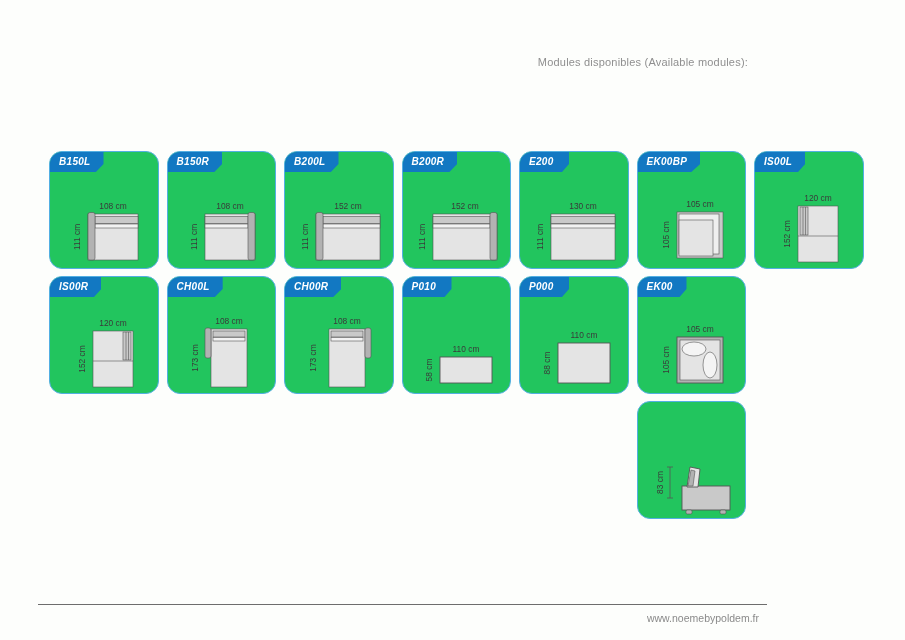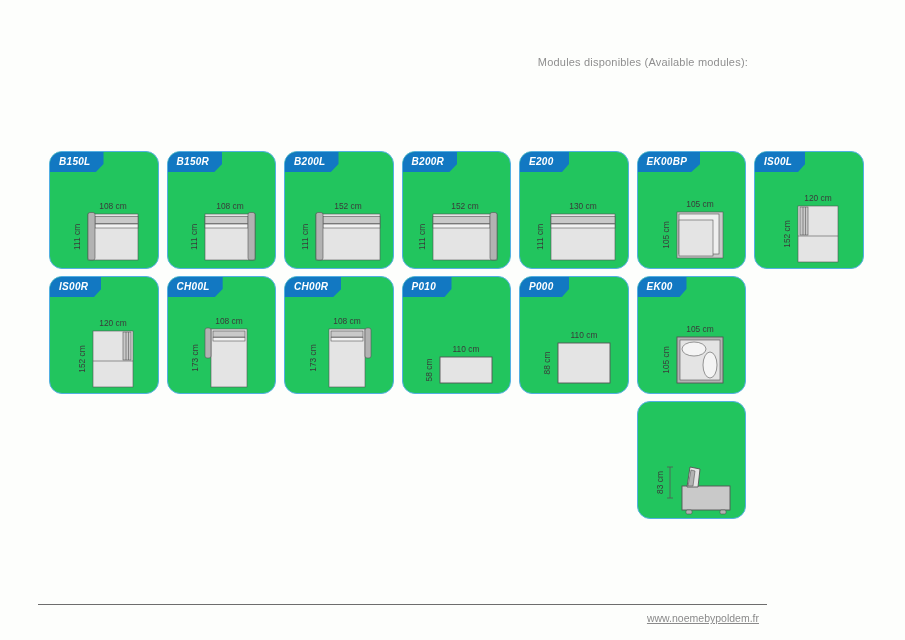--- a/index.html
+++ b/index.html
@@ -61,21 +61,21 @@
   
   .dim{font-family:"Liberation Sans","DejaVu Sans",sans-serif;font-size:8.4px;fill:#3a3a3a;}
 
   
   .rule{
     position:absolute;left:38px;right:38px;top:604px;
     height:1px;background:#6d6d6d;
   }
   .footer{
     position:absolute;right:46px;top:612px;
-    font-size:10.5px;color:#8a8a8a;white-space:nowrap;text-decoration:underline;
+    font-size:10.5px;color:#8a8a8a;white-space:nowrap;
   }
 </style>
 </head>
 <body>
 
 <div class="page">
 
   <div class="header">Modules disponibles (Available modules):</div>
 
   <div class="grid" id="grid">

